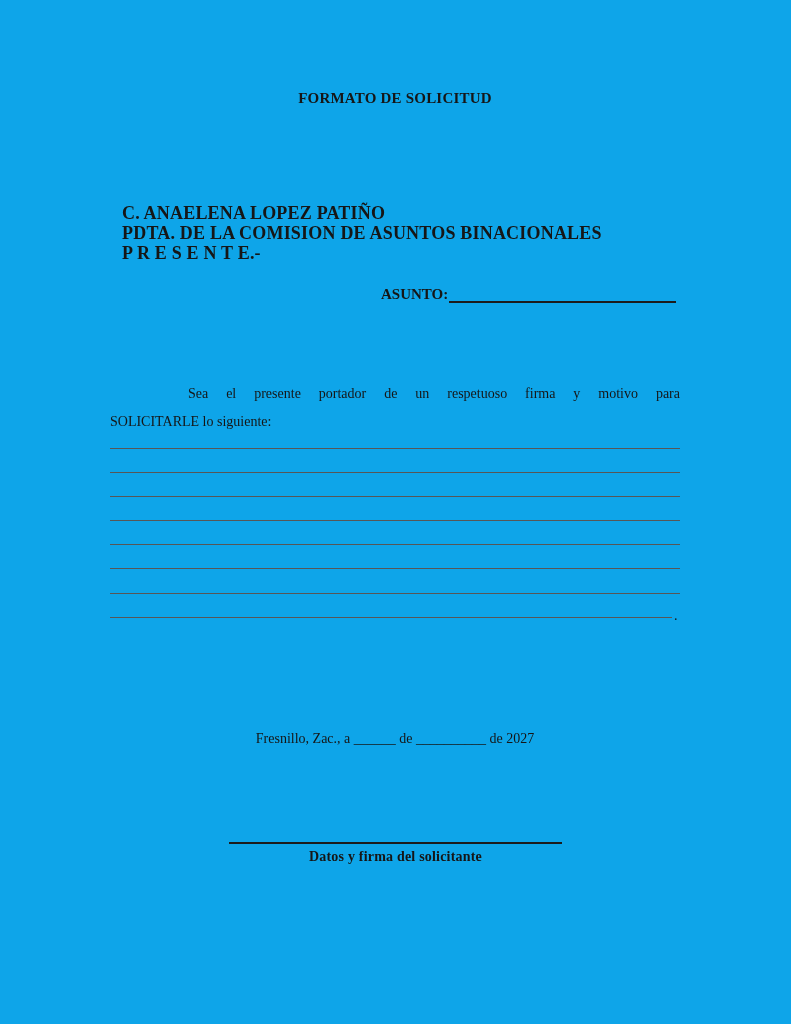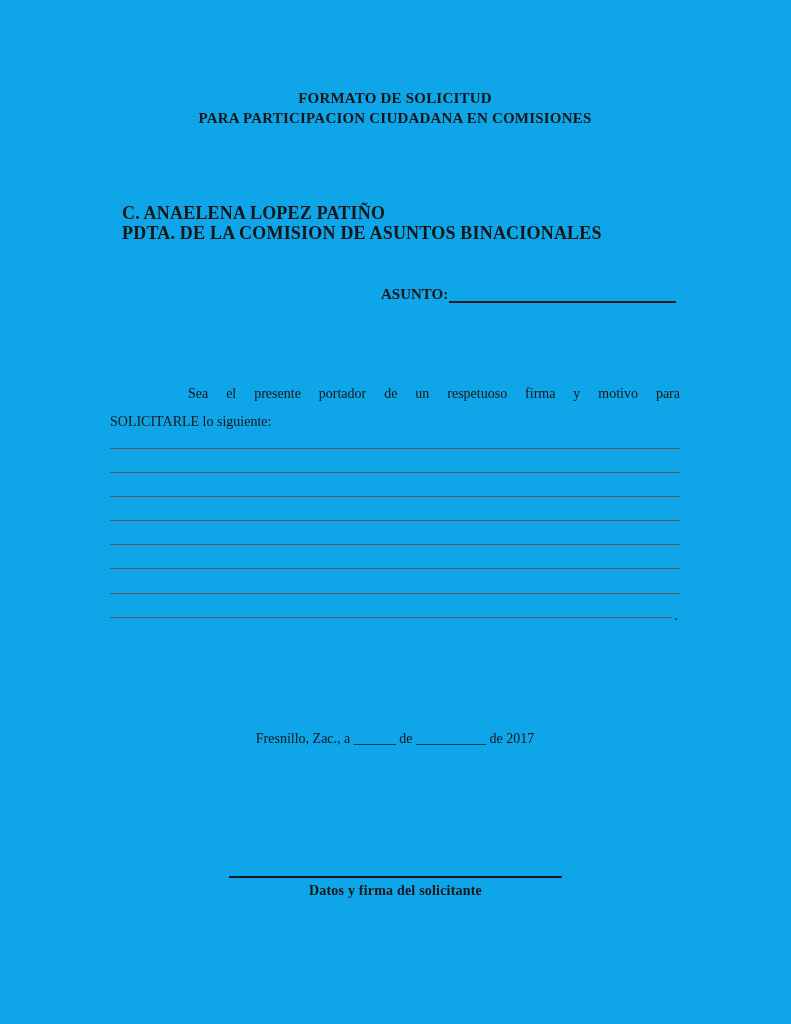--- a/index.html
+++ b/index.html
@@ -111,46 +111,45 @@
     font-size: 14px;
   }
 
   
   .signature {
     position: absolute;
     top: 842px;
     left: 229px;
     width: 333px;
     text-align: center;
-    margin-top: 34px;
   }
   .sig-rule {
     border-top: 2px solid #1c1c1c;
     width: 100%;
   }
   .sig-label {
     margin-top: 5px;
     font-size: 14px;
     font-weight: bold;
     letter-spacing: 0.2px;
   }
 </style>
 </head>
 <body>
 
 <div class="page">
 
   <div class="doc-title">
     <div>FORMATO DE SOLICITUD</div>
-    <div>PARA PARTICIPACION CIUDADANA EN COMISIONES</div>
   </div>
 
   <div class="addressee">
     <div>C. ANAELENA LOPEZ PATIÑO</div>
     <div>PDTA. DE LA COMISION DE ASUNTOS BINACIONALES</div>
+    <div>P R E S E N T E.-</div>
   </div>
 
   <div class="asunto-row">
     <span>ASUNTO:</span>
     <span class="asunto-blank"></span>
   </div>
 
   <div class="letter-body">
     <div class="body-line-1">Sea el presente portador de un respetuoso firma y motivo para</div>
     <div class="body-line-2">SOLICITARLE lo siguiente:</div>
@@ -161,20 +160,20 @@
       <div class="rule"></div>
       <div class="rule"></div>
       <div class="rule"></div>
       <div class="rule"></div>
       <div class="rule"></div>
       <div class="rule"></div>
       <div class="rule short"></div>
       <span class="terminator">.</span>
     </div>
 
-  <div class="date-line">Fresnillo, Zac., a ______ de __________ de 2017</div>
+  <div class="date-line">Fresnillo, Zac., a ______ de __________ de 2027</div>
 
   <div class="signature">
     <div class="sig-rule"></div>
     <div class="sig-label">Datos y firma del solicitante</div>
   </div>
 
 </div>
 
 </body></html>

